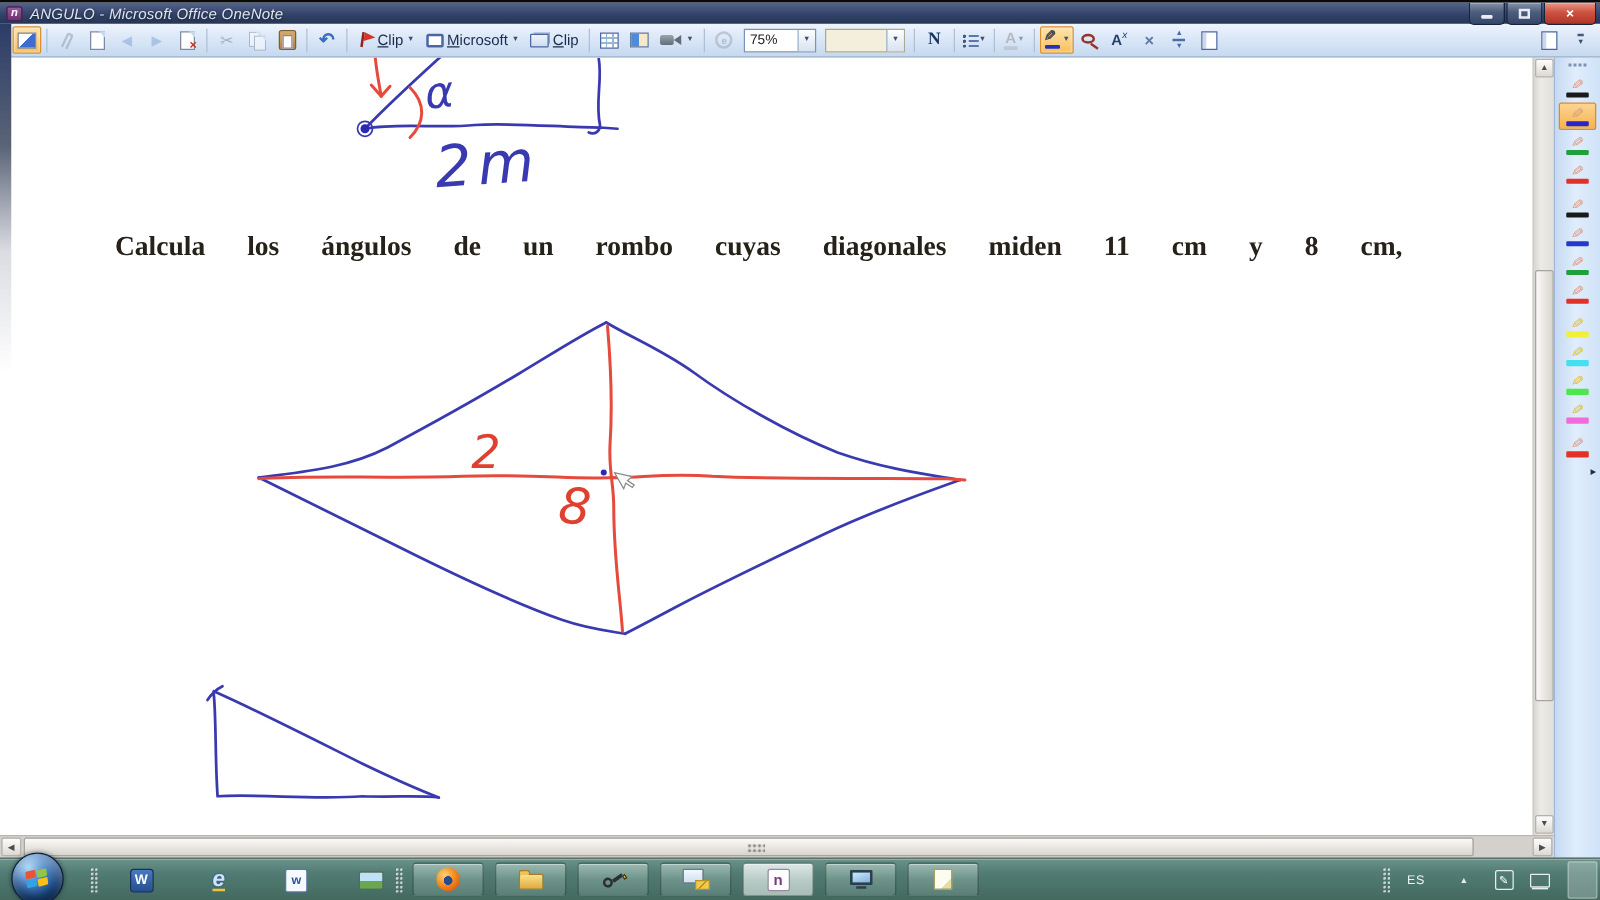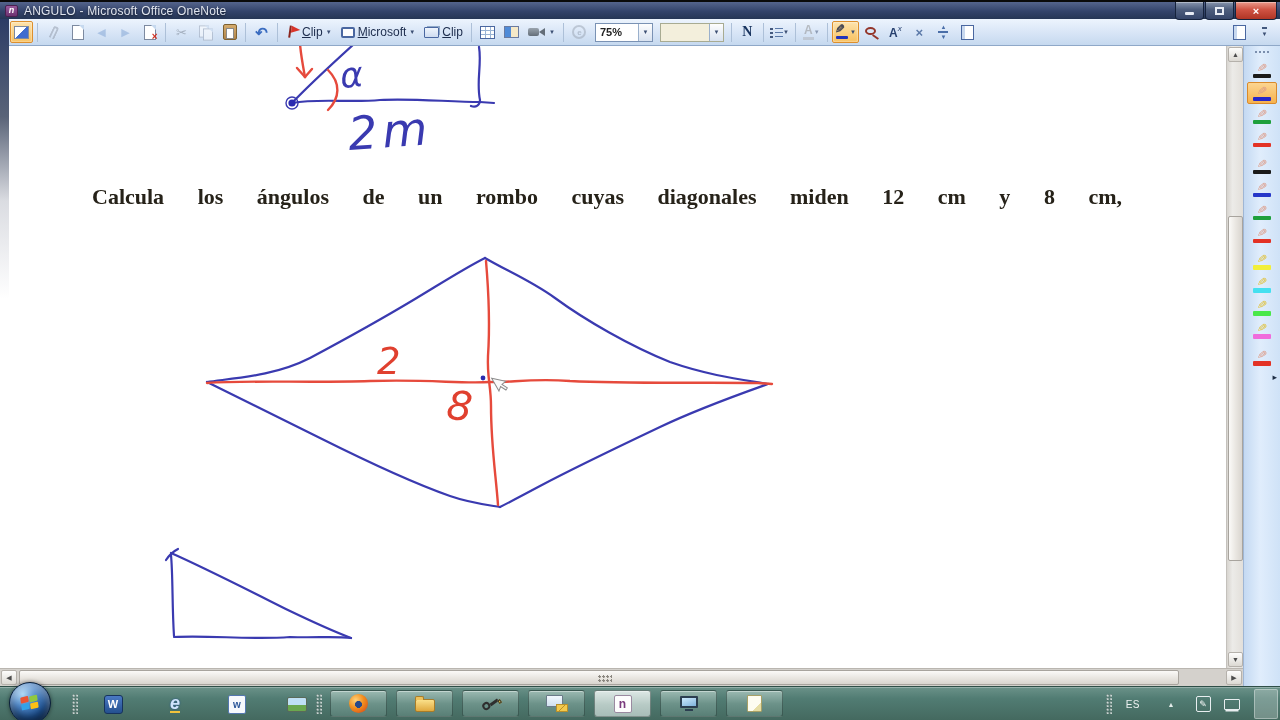--- a/index.html
+++ b/index.html
@@ -9,21 +9,21 @@
   
   #topline { position:absolute; top:0; left:0; width:1280px; height:2px; background:#0a0a0a; z-index:60; }
 
   
   #titlebar { position:absolute; top:2px; left:0; width:1280px; height:17px;
     background:linear-gradient(#54648c, #33436a 55%, #263655); color:#dfe4ee;
     display:flex; align-items:center; font-size:12px; z-index:40; }
   #app-icon { width:13px; height:12px; margin:0 6px 0 5px; background:linear-gradient(#9a5b9e,#6d3270);
     border:1px solid #4a2050; border-radius:2px; color:#fff; font-size:9px; font-weight:bold;
     display:flex; align-items:center; justify-content:center; line-height:1; }
-  #title-text { text-shadow:0 1px 2px rgba(0,0,0,.6); letter-spacing:.2px; }
+  #title-text { text-shadow:0 1px 2px rgba(0,0,0,.6); letter-spacing:.2px;font-style:italic; }
   #win-controls { position:absolute; right:3px; top:0; display:flex; gap:1px; height:19px; }
   .wc { width:29px; height:18px; border:1px solid #16233c; border-top:none; border-radius:0 0 4px 4px;
     background:linear-gradient(#8795ad, #4d5d7c 45%, #36466a); display:flex; align-items:center; justify-content:center;
     box-shadow:inset 0 1px 0 rgba(255,255,255,.35); }
   .wc.close { width:42px; background:linear-gradient(#eb9a8b, #cf5343 45%, #b03525);
     color:#fff; font-size:11px; font-weight:bold; }
   .minbar { width:9px; height:3px; background:#e8ecf4; border-radius:1px; margin-top:5px; }
   .maxbox { width:9px; height:8px; border:2px solid #e8ecf4; }
 
   
@@ -66,21 +66,21 @@
     linear-gradient(90deg, transparent 4px, #9ab4d4 4px, #9ab4d4 5px, transparent 5px, transparent 9px, #9ab4d4 9px, #9ab4d4 10px, transparent 10px),
     linear-gradient(180deg, transparent 3px, #9ab4d4 3px, #9ab4d4 4px, transparent 4px, transparent 7px, #9ab4d4 7px, #9ab4d4 8px, transparent 8px), #fff; }
   .inserticon { width:15px; height:12px; border:1px solid #6a7ba0; background:linear-gradient(90deg,#4f8bd8 50%,#f5e9c8 50%); }
   .camicon { position:relative; width:18px; height:12px; }
   .camicon .cam1 { position:absolute; left:0; top:2px; width:11px; height:8px; background:linear-gradient(#9aa4ae,#636d78); border-radius:2px; }
   .camicon .cam2 { position:absolute; right:1px; top:2px; width:0; height:0; border-right:6px solid #636d78;
     border-top:4px solid transparent; border-bottom:4px solid transparent; }
   .resicon { width:14px; height:14px; border:2px solid #9aa4b2; border-radius:50%; display:flex; align-items:center; justify-content:center; }
   .resicon b { font-size:8px; color:#8a96a6; font-weight:bold; }
 
-  .combo { height:19px; display:flex; align-items:center; border:1px solid #7a92b4; background:#fff; margin:0 3px; flex:none;font-weight:bold; }
+  .combo { height:19px; display:flex; align-items:center; border:1px solid #7a92b4; background:#fff; margin:0 3px; flex:none; }
   .combo .cval { width:42px; padding-left:4px; font-size:11px; color:#222; }
   .combo.beige { background:#f3efdc; border-color:#a8ab92; }
   .combo.beige .cval { width:48px; }
   .cbtn { width:14px; height:100%; display:flex; align-items:center; justify-content:center;
     background:linear-gradient(#fefefe,#d8e2f0); border-left:1px solid #9ab0cc; }
 
   .boldN { font-family:"Liberation Serif", serif; font-weight:900; font-size:14px; color:#17335e; }
   .bulicon { width:13px; height:11px; background:
     radial-gradient(circle at 1.5px 2px, #44597e 1.2px, transparent 1.5px),
     radial-gradient(circle at 1.5px 6px, #44597e 1.2px, transparent 1.5px),
@@ -437,21 +437,21 @@
 
       <g stroke="#3a3ab0" stroke-width="2.2" stroke-linecap="round" stroke-linejoin="round">
         <path d="M161,509 C163,530 162,560 164,590"></path>
         <path d="M156,514 C160,508 164,505 168,503"></path>
         <path d="M164,591 C200,589 240,594 280,591 C305,592 325,590 341,592"></path>
         <path d="M161,507 C195,522 240,545 280,565 C305,577 328,587 341,592"></path>
       </g>
     </svg>
 
     <div class="problem">
-      <div class="pl1">Calcula los ángulos de un rombo cuyas diagonales miden 12 cm y 8 cm,</div>
+      <div class="pl1">Calcula los ángulos de un rombo cuyas diagonales miden 11 cm y 8 cm,</div>
     </div>
 
     <div class="ann blue" id="ann-alpha">α</div>
     <div class="ann blue" id="ann-2m">2m</div>
     <div class="ann red" id="ann-12">2</div>
     <div class="ann red" id="ann-8">8</div>
 
     <div id="cursor">
       <svg width="18" height="20" viewBox="0 0 18 20">
         <polygon points="3,1 7.5,15 10,11 14.5,15.5 16.3,13.8 11.8,9.3 16,7" fill="#fafafa" stroke="#8a8a8a" stroke-width="1" transform="rotate(-12 8 8)"></polygon>

